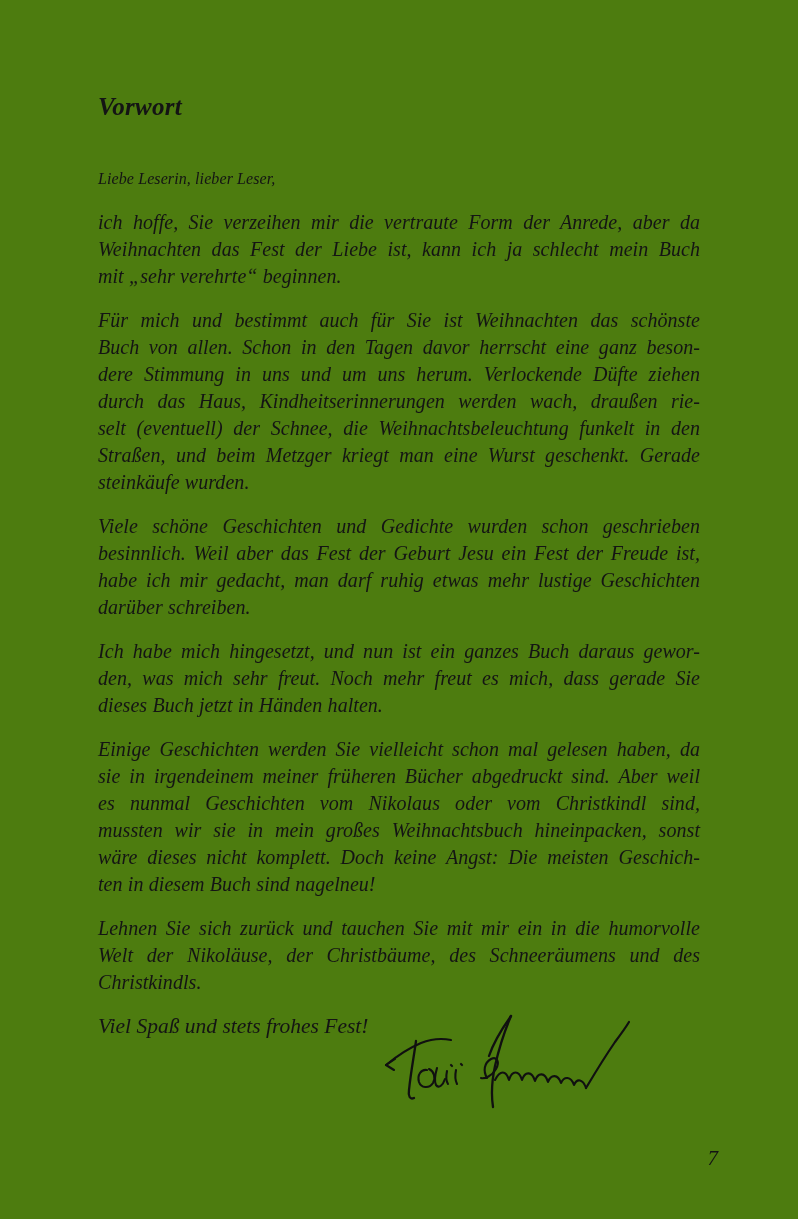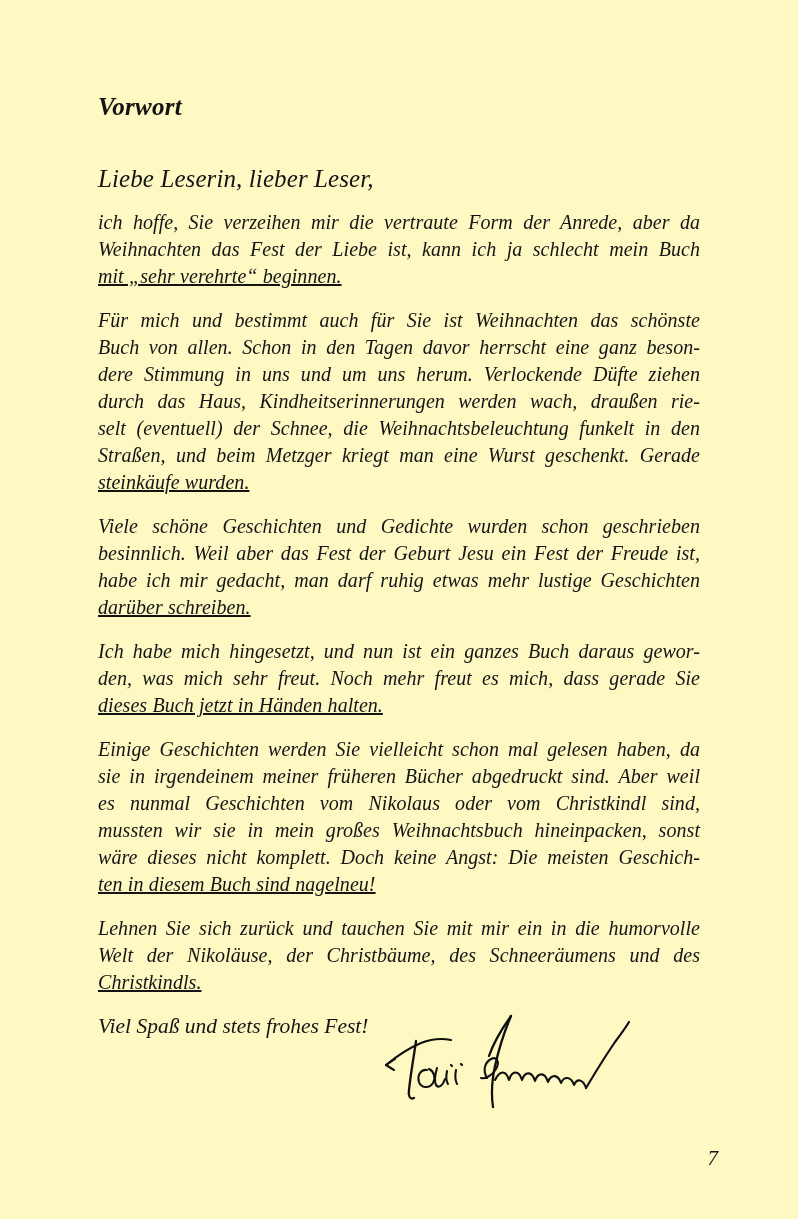--- a/index.html
+++ b/index.html
@@ -5,42 +5,42 @@
 <style>
   html, body {
     margin: 0;
     padding: 0;
     background: #ffffff;
   }
   .page {
     position: relative;
     width: 798px;
     height: 1219px;
-    background: #fef9c3;
+    background: #4d7c0f;
     overflow: hidden;
     font-family: "Liberation Serif", "DejaVu Serif", serif;
     color: #141414;
   }
   .content {
     position: absolute;
     left: 98px;
     top: 0;
     width: 602px;
   }
   .page-title {
     font-size: 25px;
     font-weight: bold;
     font-style: italic;
     letter-spacing: 0.3px;
     margin: 0;
     padding-top: 92px;
     line-height: 30px;
   }
   .salutation {
-    font-size: 25px;
+    font-size: 16px;
     font-style: italic;
     line-height: 27px;
     margin: 0;
     padding-top: 43px;
     letter-spacing: 0.1px;
   }
   p.body-para {
     font-size: 20px;
     font-style: italic;
     line-height: 27px;
@@ -56,21 +56,20 @@
   p.body-para > span.line {
     display: block;
   }
   p.body-para > span.line.justified {
     text-align: justify;
     text-align-last: justify;
   }
   p.body-para > span.line.last {
     text-align: right;
     text-align-last: left;
-    text-decoration: underline;
   }
   .closing-line {
     font-size: 21.5px;
     font-style: italic;
     line-height: 27px;
     margin: 0;
     padding-top: 17px;
   }
   .signature {
     position: absolute;

